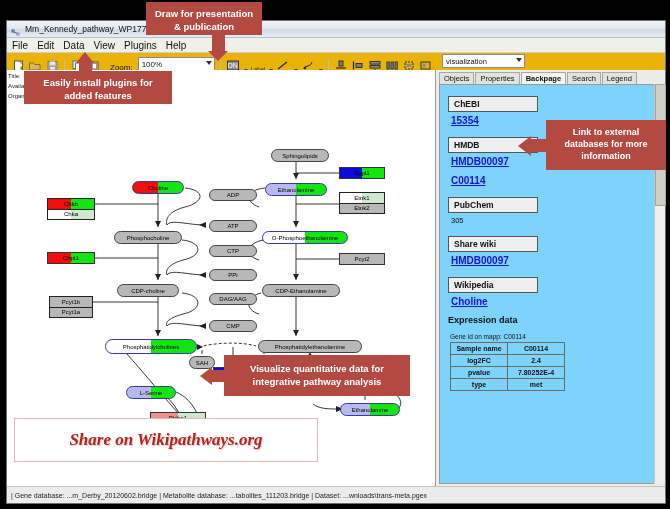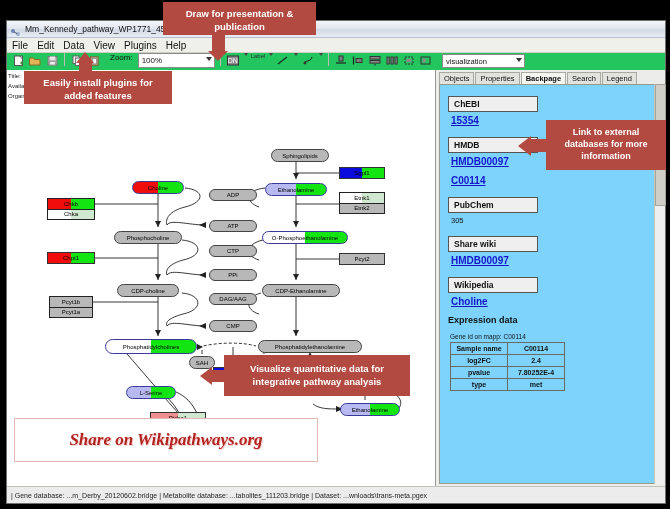--- a/index.html
+++ b/index.html
@@ -9,21 +9,21 @@
   
   .window{position:absolute;left:6px;top:20px;width:658px;height:482px;background:#e8e8e0;border:1px solid #6f6f6f;}
   .titlebar{height:16px;background:linear-gradient(to bottom,#f3f5f8 0%,#e2e8f0 45%,#d2dae6 55%,#e7edf4 100%);
             border-bottom:1px solid #b7c0cb;display:flex;align-items:center;padding:0 3px;}
   .titlebar .ticon{width:11px;height:11px;margin-right:4px;flex:0 0 auto;}
   .titlebar .ttext{font-size:8.5px;color:#111;white-space:nowrap;overflow:hidden;}
 
   .menubar{height:14px;background:#f0f0ea;border-bottom:1px solid #cfcfc6;display:flex;align-items:center;padding-left:5px;gap:9px;}
   .menubar span{font-size:10px;color:#111;}
 
-  .toolbar{height:19px;background:#22c55e;border-bottom:1px solid #c9c9c0;display:flex;align-items:flex-start;padding-left:4px;gap:3px;}
+  .toolbar{height:19px;background:#eab308;border-bottom:1px solid #c9c9c0;display:flex;align-items:flex-end;padding-left:4px;gap:3px;}
   .tbtn{width:14px;height:14px;display:flex;align-items:center;justify-content:center;font-size:9px;color:#555;}
   .tbtn svg{display:block;}
   .zoomlabel{font-size:8px;color:#111;margin-left:6px;margin-right:2px;}
   .zoomsel{width:72px;height:13px;background:#fff;border:1px solid #8a8a8a;font-size:8px;color:#111;
            display:flex;align-items:center;padding-left:3px;position:relative;}
   .zoomsel .arw{position:absolute;right:2px;top:3px;width:0;height:0;border-left:3px solid transparent;border-right:3px solid transparent;border-top:4px solid #333;}
   .sep{width:1px;height:13px;background:#bdbdb4;margin:0 2px;}
   .mini-arw{width:0;height:0;border-left:2.5px solid transparent;border-right:2.5px solid transparent;border-top:3.5px solid #444;margin-left:1px;}
   .tlab{font-size:6px;color:#333;}
 
@@ -506,21 +506,21 @@
           <div class="thumb"></div>
         </div>
       </div>
     </div>
 
     <div class="statusbar">
       <span>| Gene database: ...m_Derby_20120602.bridge | Metabolite database: ...tabolites_111203.bridge | Dataset: ...wnloads\trans-meta.pgex</span>
     </div>
   </div>
 
-  <div class="callout" style="left:163px;top:2px;width:153px;height:33px;">Draw for presentation &amp; publication</div>
+  <div class="callout" style="left:146px;top:2px;width:116px;height:33px;">Draw for presentation &amp; publication</div>
   <div class="cshaft" style="left:212px;top:35px;width:13px;height:16px;"></div>
   <div class="ctri" style="left:208px;top:51px;border-left:10px solid transparent;border-right:10px solid transparent;border-top:10px solid #b34a42;"></div>
 
   <div class="callout" style="left:24px;top:71px;width:148px;height:33px;">Easily install plugins for added features</div>
   <div class="cshaft" style="left:79px;top:62px;width:13px;height:11px;"></div>
   <div class="ctri" style="left:76px;top:52px;border-left:9px solid transparent;border-right:9px solid transparent;border-bottom:11px solid #b34a42;"></div>
 
   <div class="callout" style="left:546px;top:120px;width:120px;height:50px;font-size:9px;line-height:12px;padding-top:6px;">Link  to external databases  for more information</div>
   <div class="cshaft" style="left:530px;top:139px;height:13px;width:17px;"></div>
   <div class="ctri" style="left:518px;top:136px;border-top:10px solid transparent;border-bottom:10px solid transparent;border-right:13px solid #b34a42;"></div>

